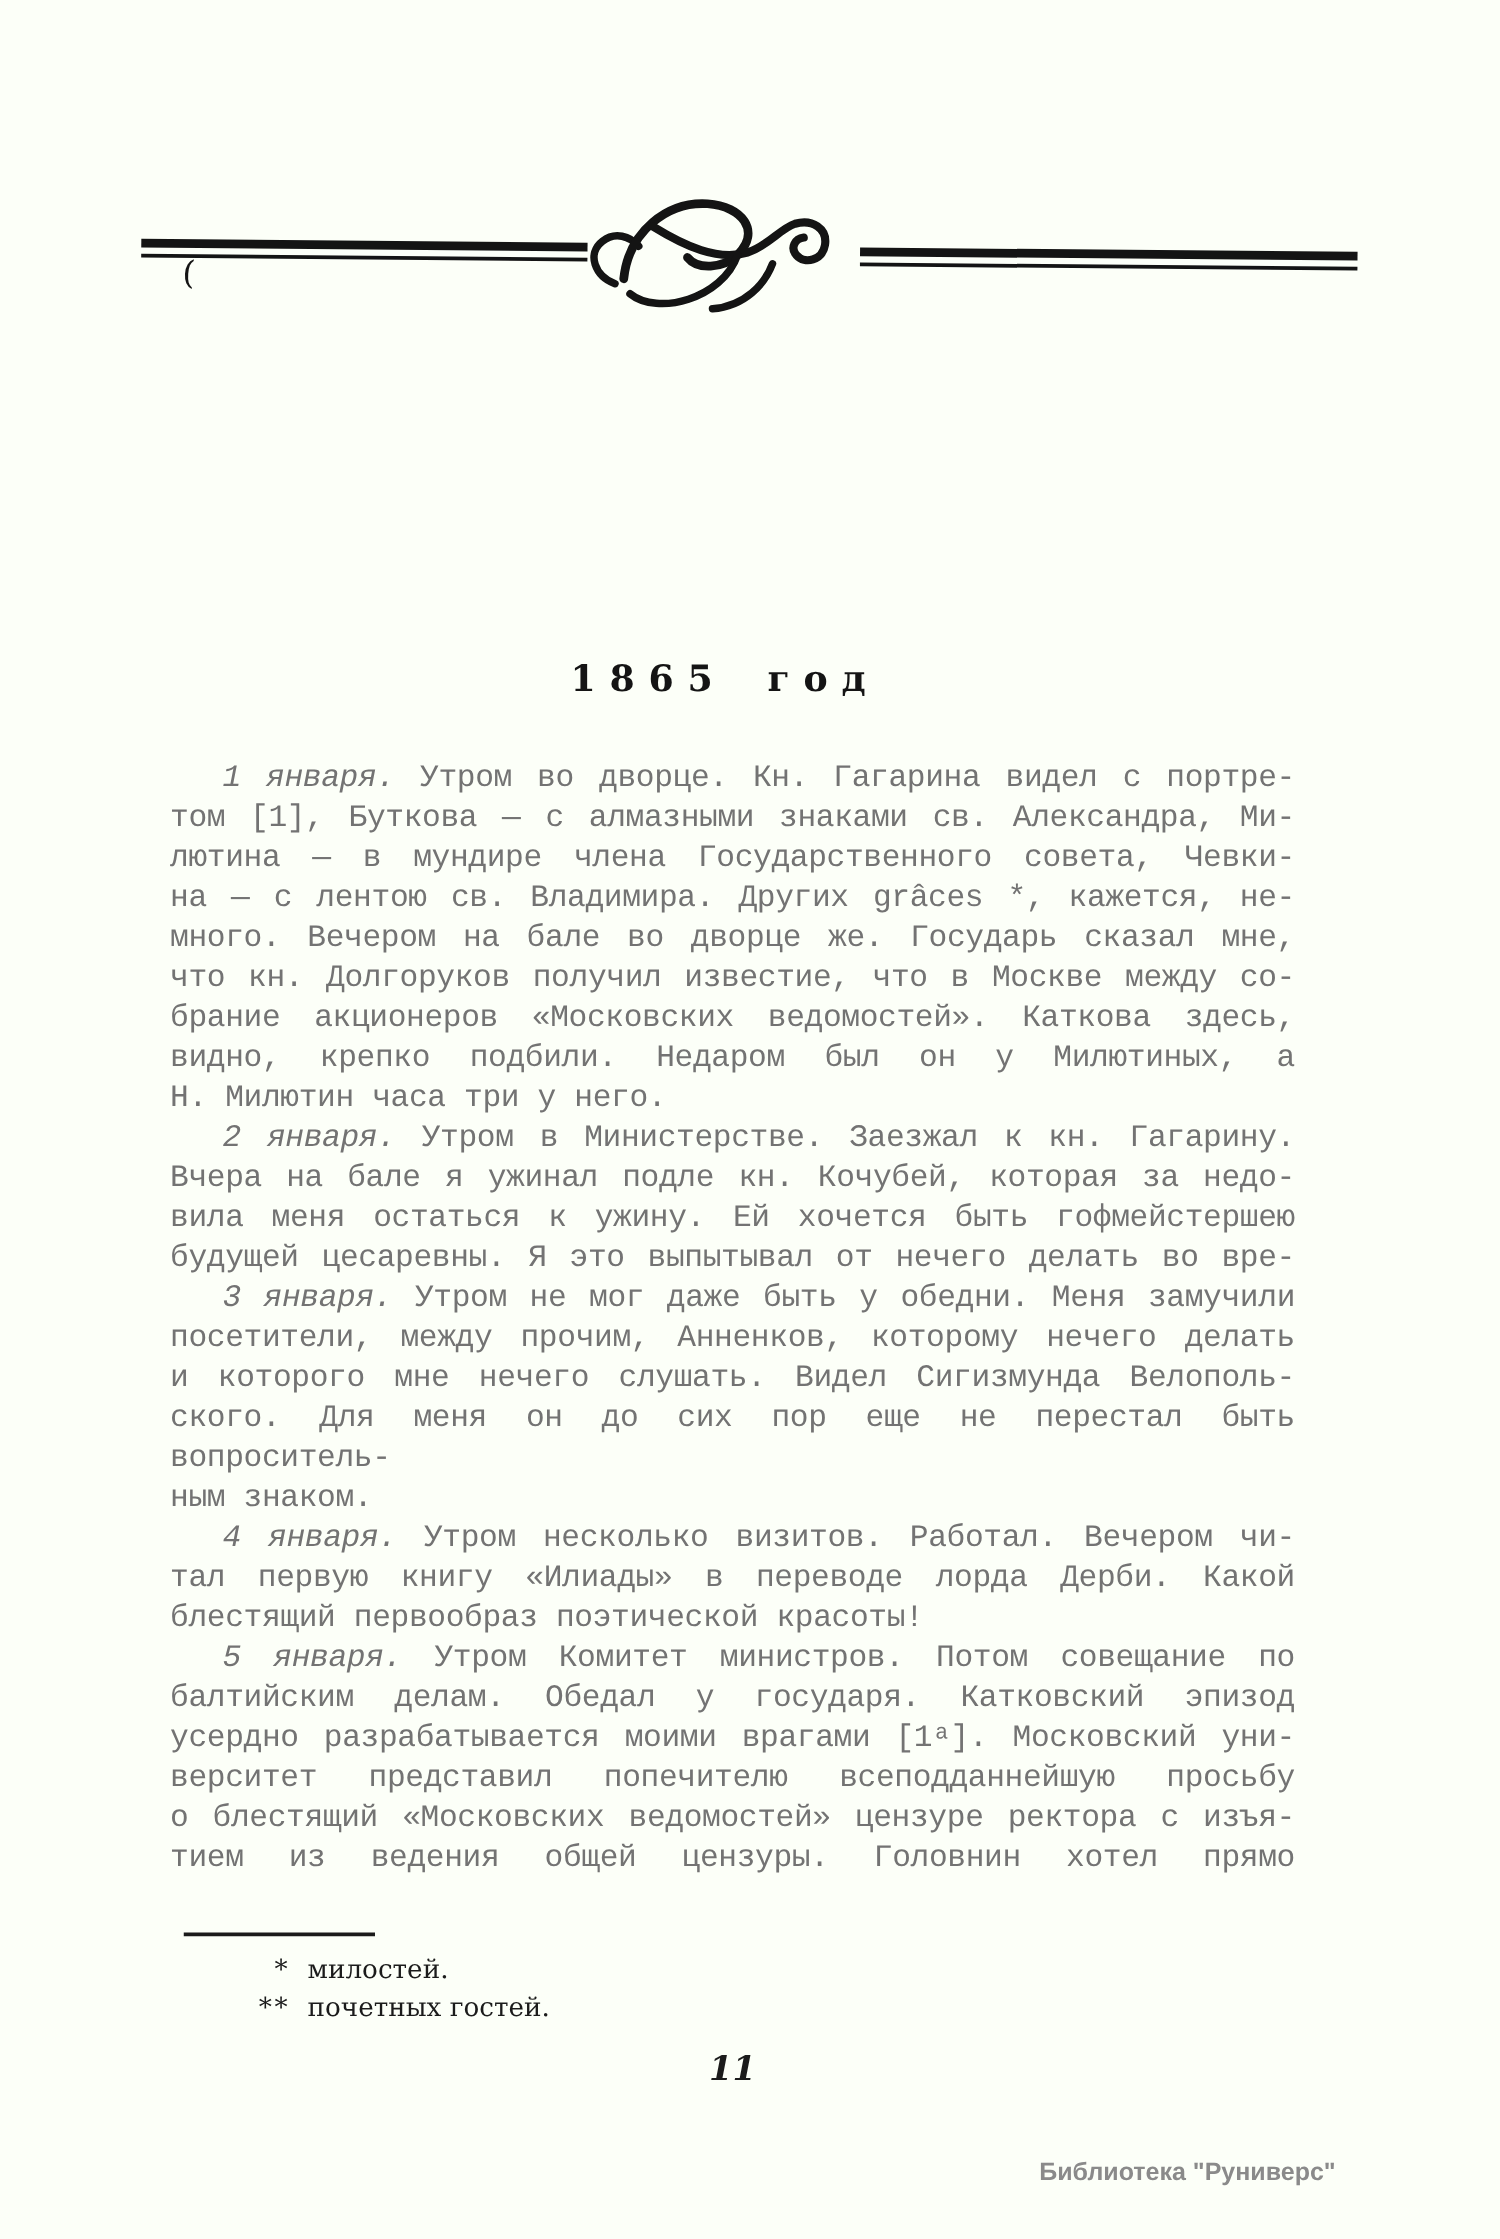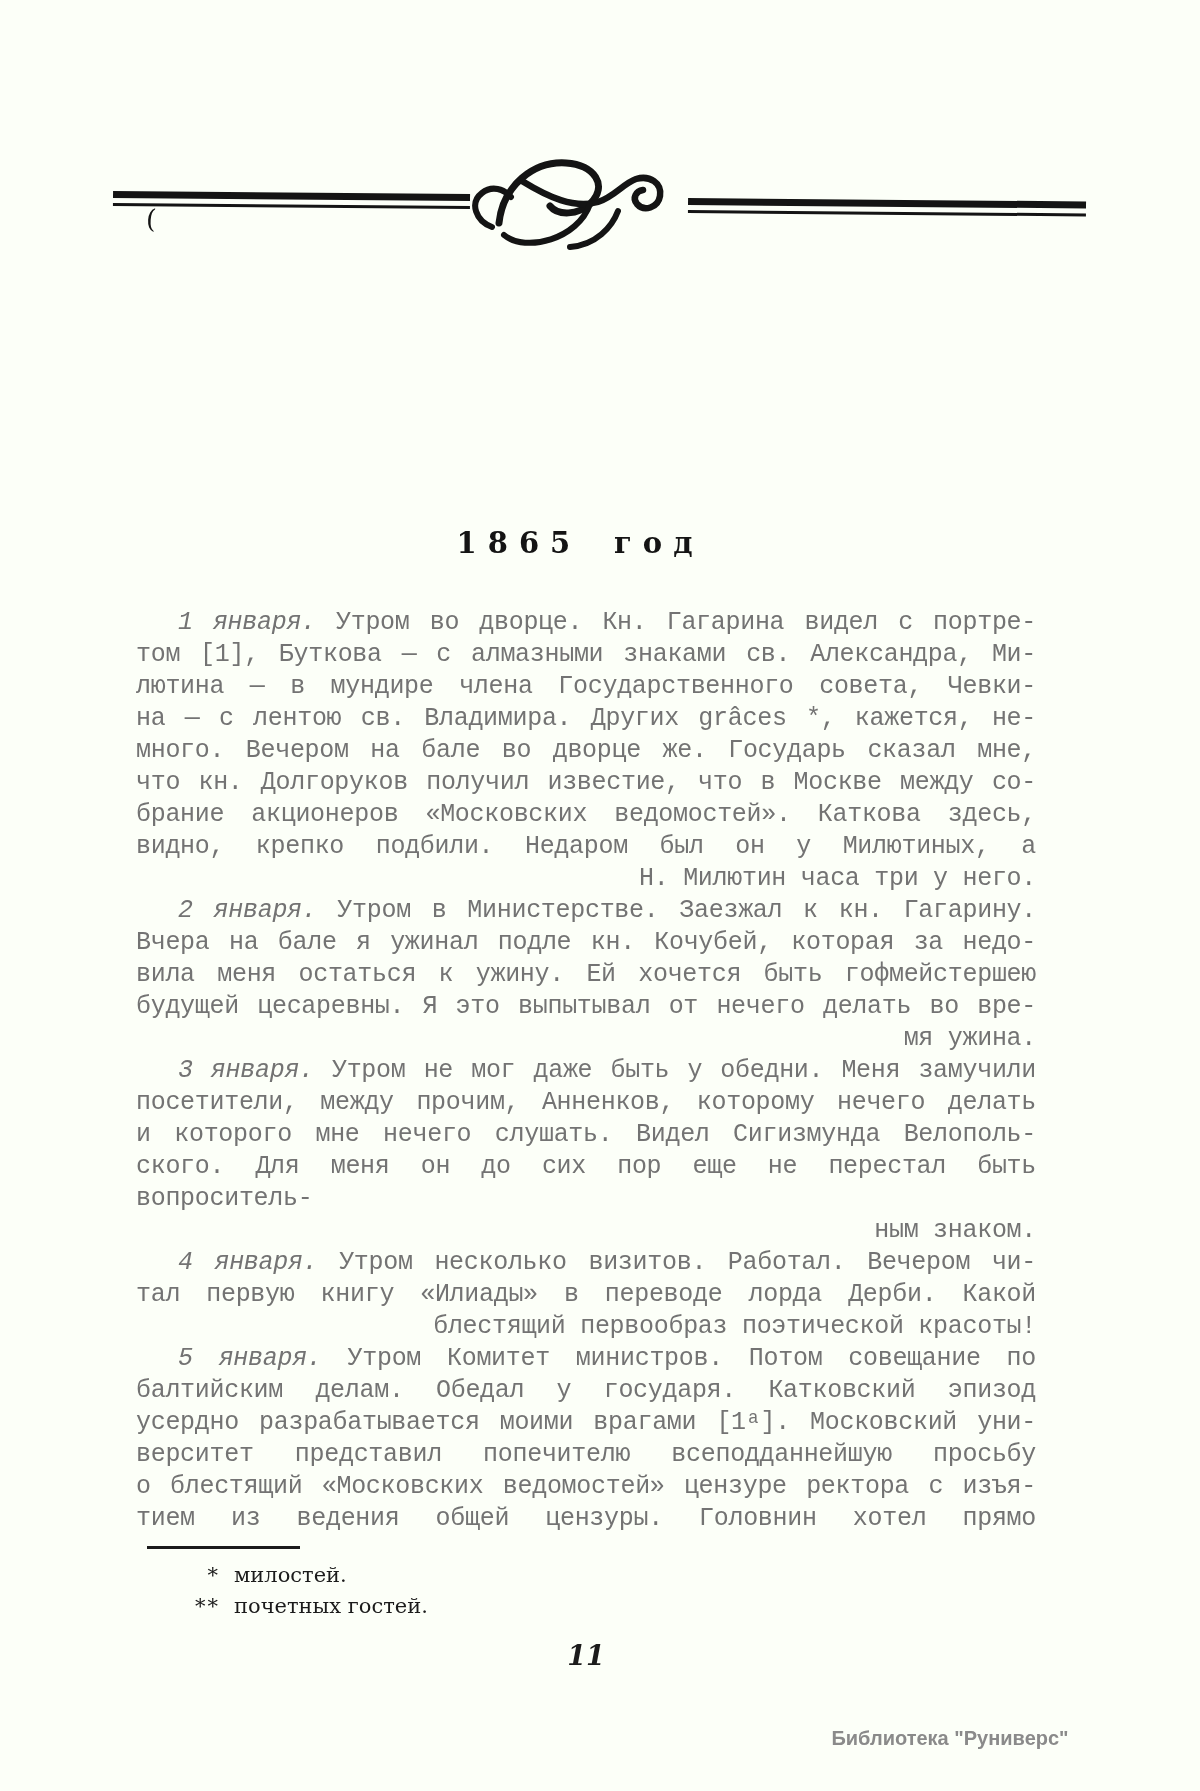--- a/index.html
+++ b/index.html
@@ -30,31 +30,31 @@
     letter-spacing:0.38em; word-spacing:0.40em;
     color:#141414;
   }
   
   .body-text {
     position:absolute; left:136px; top:607px; width:900px;
     font-size:25px; line-height:32px; letter-spacing:-0.3px;
     color:#737373;
     font-family:Liberation Mono, monospace;
   }
-  .line { text-align:right; }
+  .line { text-align:left; }
   .line.just { text-align:justify; text-align-last:justify; }
   .line.first { text-indent:42px; }
   .line i { font-style:italic; }
   
   .footnote-rule {
     position:absolute; left:147px; top:1546px; width:153px; height:3px;
     background:#1b1b1b;
   }
   .footnotes {
-    position:absolute; left:140px; top:1560px; width:760px;
+    position:absolute; left:152px; top:1560px; width:760px;
     font-size:21px; line-height:31px; color:#1b1b1b;
   }
   .footnote-row .fn-marker {
     display:inline-block; width:80px; text-align:right; padding-right:14px;
     letter-spacing:2px;
   }
   
   .page-number {
     position:absolute; left:136px; top:1640px; width:900px;
     text-align:center; font-size:27px; font-weight:bold; font-style:italic;
@@ -102,21 +102,20 @@
       <div class="line just">на — с лентою св. Владимира. Других grâces *, кажется, не-</div>
       <div class="line just">много. Вечером на бале во дворце же. Государь сказал мне,</div>
       <div class="line just">что кн. Долгоруков получил известие, что в Москве между со-</div>
       <div class="line just">брание акционеров «Московских ведомостей». Каткова здесь,</div>
       <div class="line just">видно, крепко подбили. Недаром был он у Милютиных, а</div>
       <div class="line">Н. Милютин часа три у него.</div>
       <div class="line just first"><i>2 января.</i> Утром в Министерстве. Заезжал к кн. Гагарину.</div>
       <div class="line just">Вчера на бале я ужинал подле кн. Кочубей, которая за недо-</div>
       <div class="line just">вила меня остаться к ужину. Ей хочется быть гофмейстершею</div>
       <div class="line just">будущей цесаревны. Я это выпытывал от нечего делать во вре-</div>
-      <div class="line">мя ужина.</div>
       <div class="line just first"><i>3 января.</i> Утром не мог даже быть у обедни. Меня замучили</div>
       <div class="line just">посетители, между прочим, Анненков, которому нечего делать</div>
       <div class="line just">и которого мне нечего слушать. Видел Сигизмунда Велополь-</div>
       <div class="line just">ского. Для меня он до сих пор еще не перестал быть вопроситель-</div>
       <div class="line">ным знаком.</div>
       <div class="line just first"><i>4 января.</i> Утром несколько визитов. Работал. Вечером чи-</div>
       <div class="line just">тал первую книгу «Илиады» в переводе лорда Дерби. Какой</div>
       <div class="line">блестящий первообраз поэтической красоты!</div>
       <div class="line just first"><i>5 января.</i> Утром Комитет министров. Потом совещание по</div>
       <div class="line just">балтийским делам. Обедал у государя. Катковский эпизод</div>

